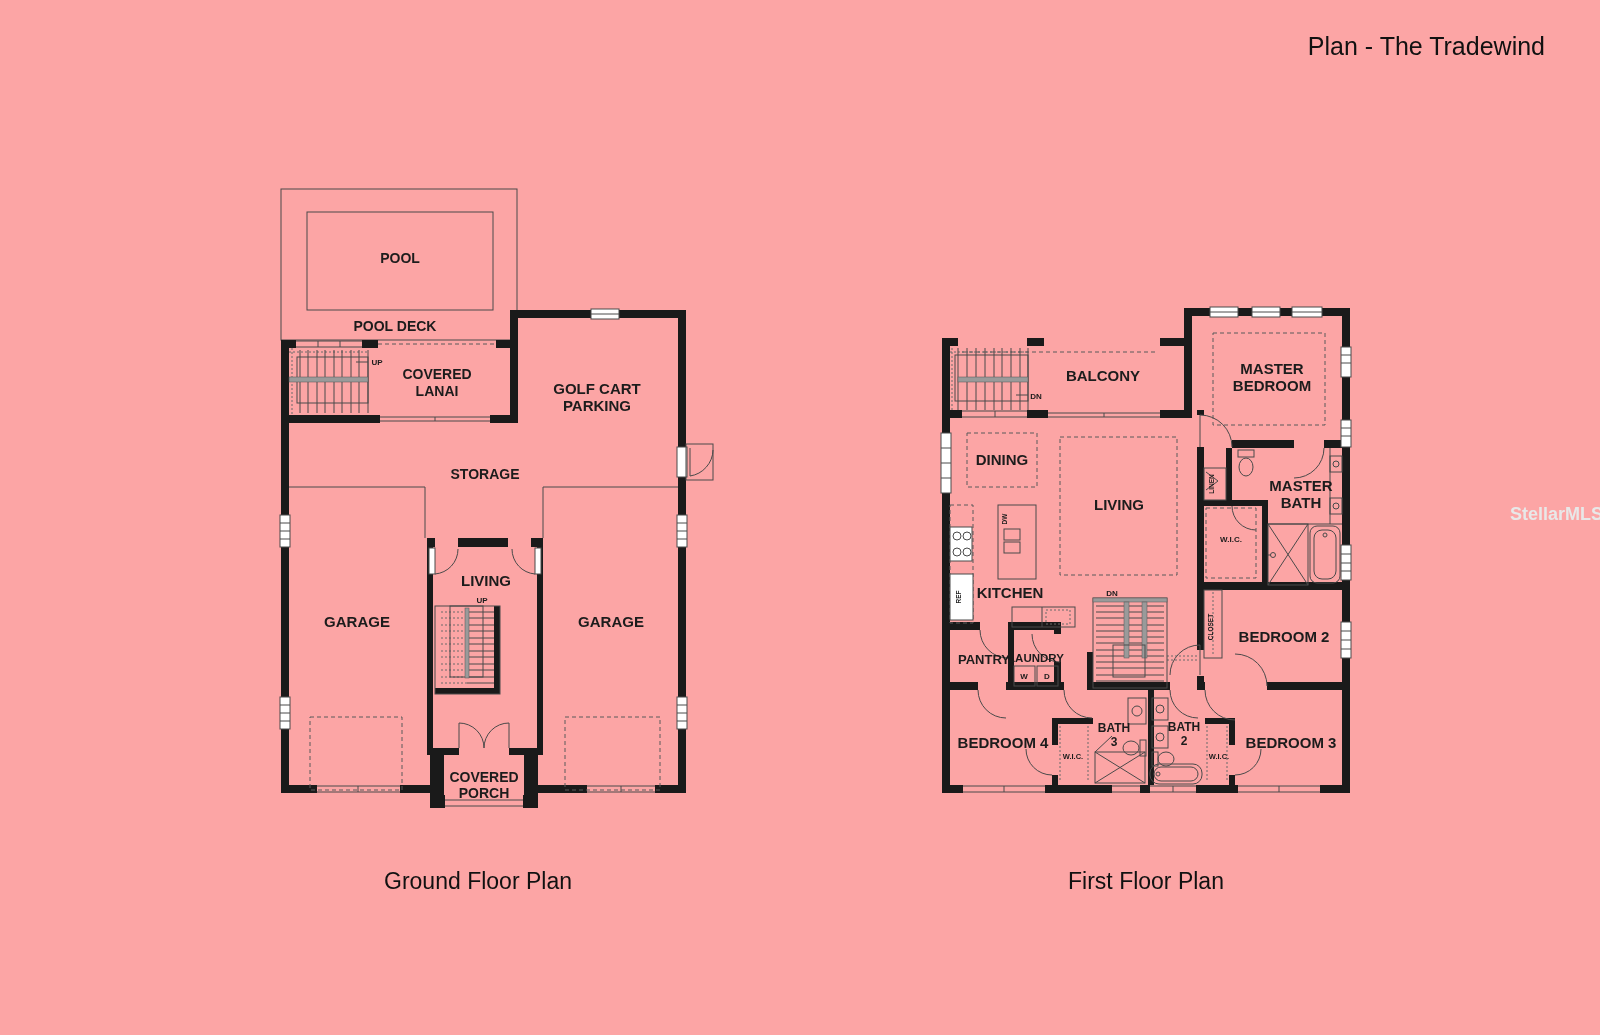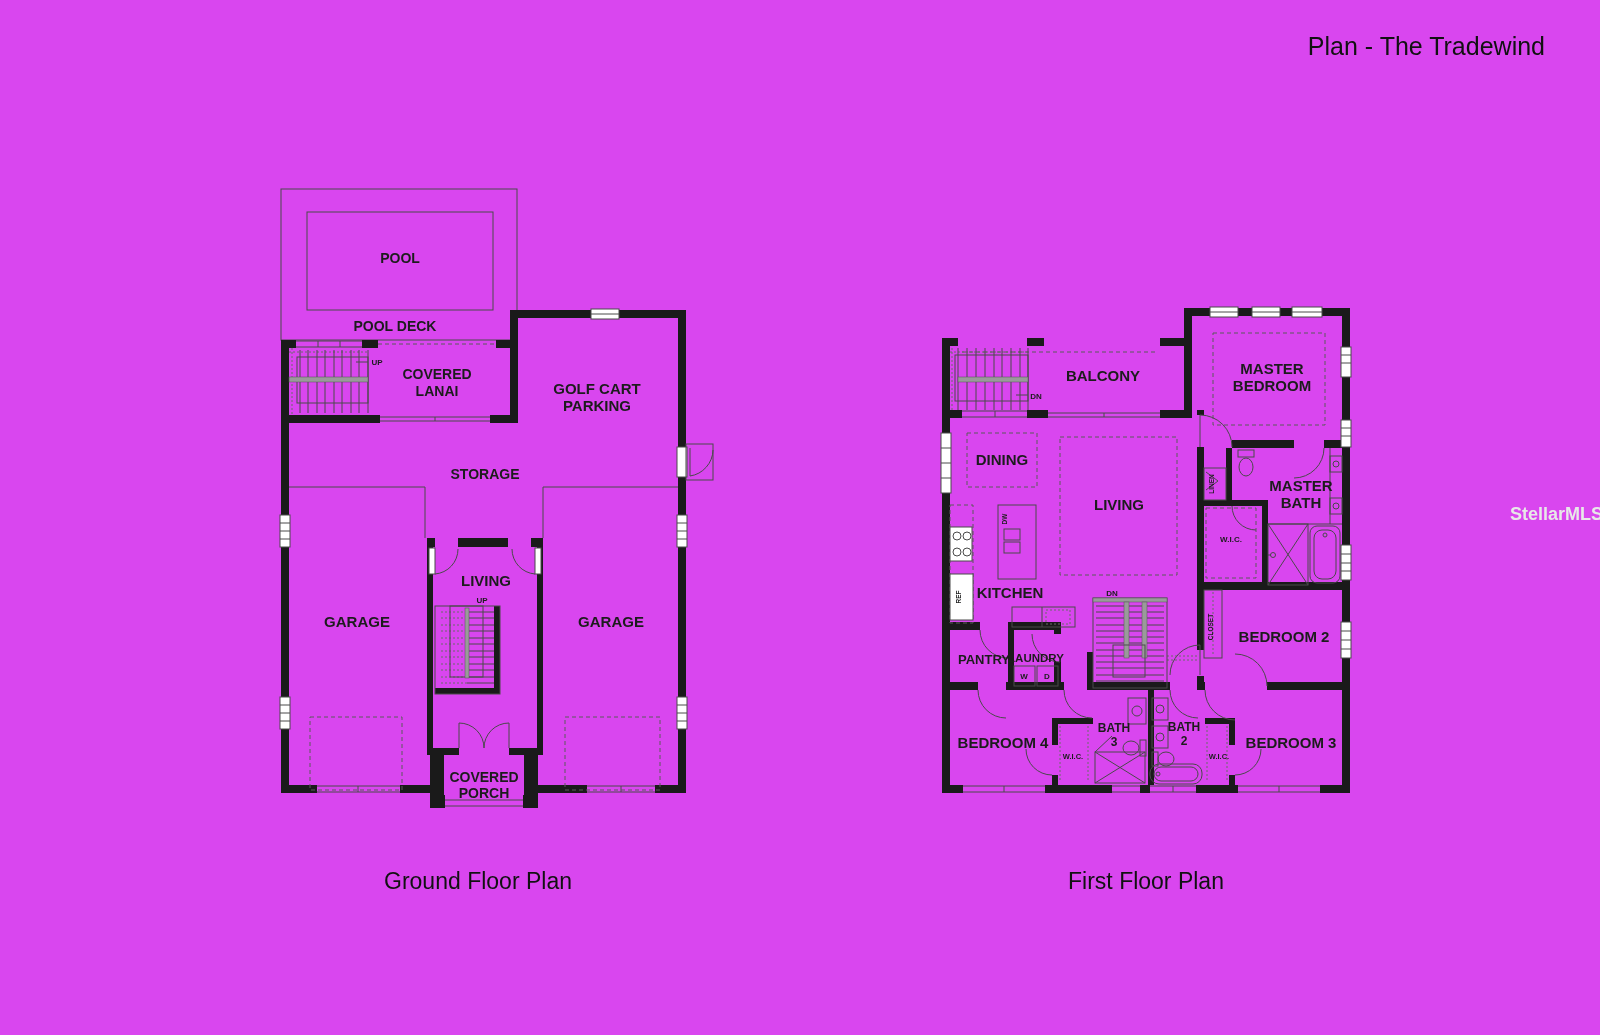--- a/index.html
+++ b/index.html
@@ -1,16 +1,16 @@
 <!DOCTYPE html>
 <html><head>
 <meta charset="utf-8">
 <style>
   html,body{margin:0;padding:0;background:#fff;}
-  .canvas{position:relative;width:1600px;height:1035px;background:#d946ef;overflow:hidden;
+  .canvas{position:relative;width:1600px;height:1035px;background:#fca5a5;overflow:hidden;
           font-family:"Liberation Sans",sans-serif;text-align:right;}
   svg{position:absolute;left:0;top:0;}
   .wall{fill:#1a1a1a;stroke:none;}
   .thin{stroke:#4a4a4a;stroke-width:1;fill:none;}
   .thinw{stroke:#4a4a4a;stroke-width:1;fill:#ffffff;}
   .dash{stroke:#5a5a5a;stroke-width:1;fill:none;stroke-dasharray:4 3;}
   .dash2{stroke:#6a6a6a;stroke-width:1;fill:none;stroke-dasharray:2 2;}
   .rail{fill:#9a9a9a;stroke:#555;stroke-width:.5;}
   .lbl{font-family:"Liberation Sans",sans-serif;font-weight:bold;fill:#1c1c1c;text-anchor:middle;}
   .cap{font-family:"Liberation Sans",sans-serif;font-weight:normal;fill:#111;text-anchor:middle;font-size:23px;}

